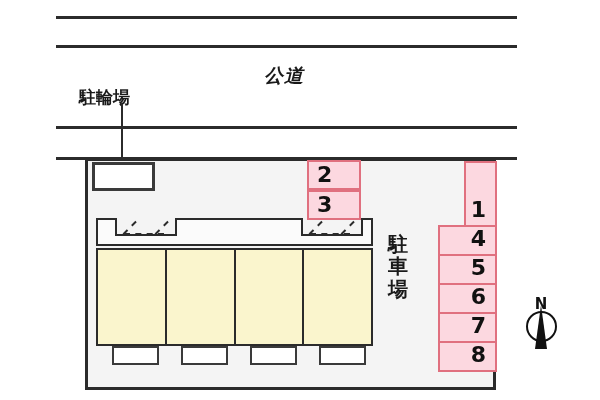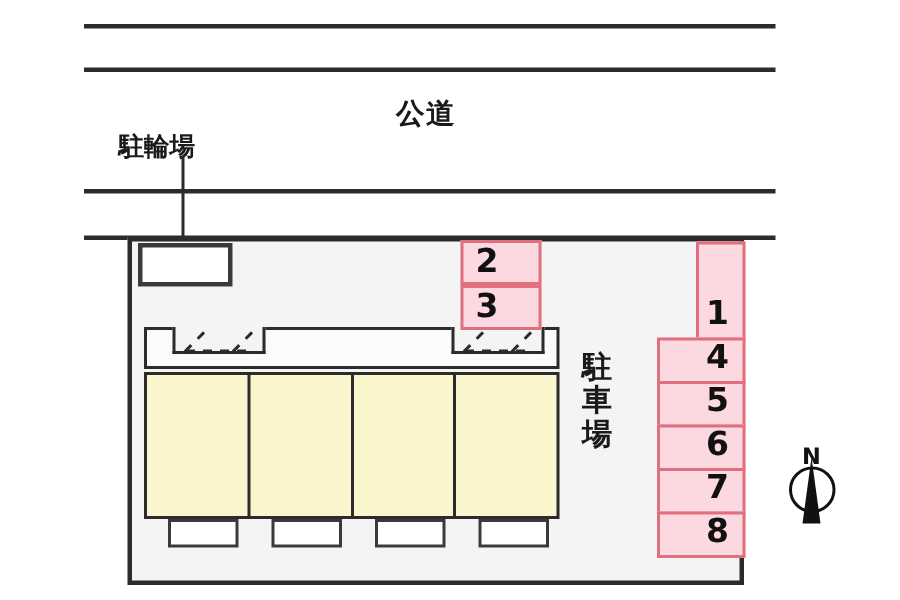--- a/index.html
+++ b/index.html
@@ -32,21 +32,21 @@
 
   
   .road-label {
     position: absolute;
     font-size: 19px;
     font-weight: 700;
     color: #1a1a1a;
     letter-spacing: 1px;
     white-space: nowrap;
   }
-  #label-koudou { left: 264px; top: 63px; }
+  #label-koudou { left: 264px; top: 63px; font-style: italic; }
   #label-hodou  { left: 262px; top: 131px; }
 
   
   #label-chuurinjou {
     position: absolute;
     left: 79px;
     top: 86px;
     font-size: 17px;
     font-weight: 700;
     color: #1a1a1a;

